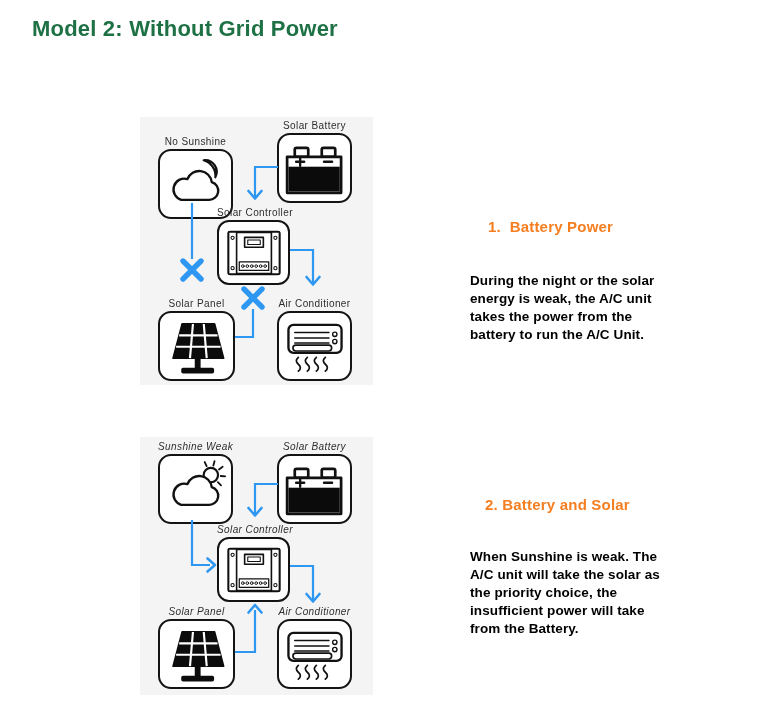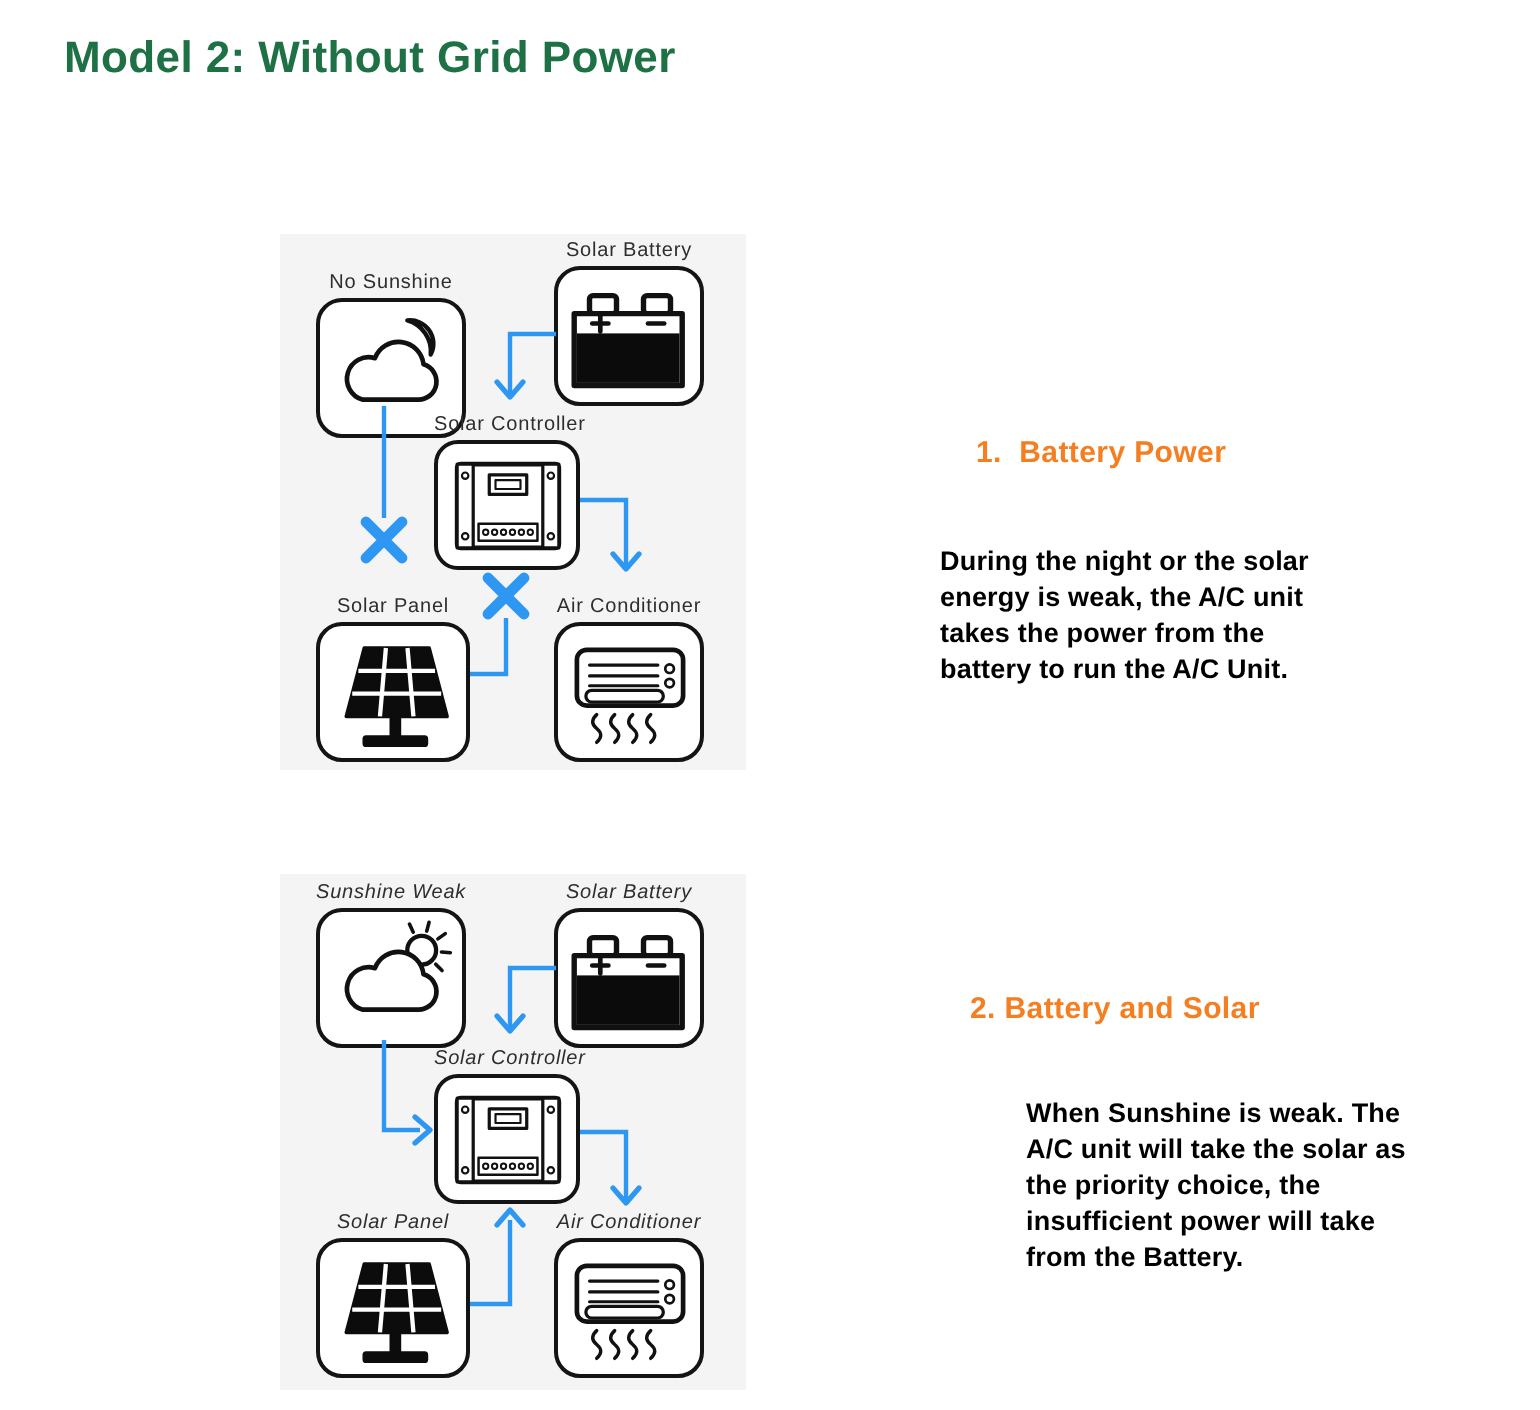--- a/index.html
+++ b/index.html
@@ -37,21 +37,21 @@
     position:absolute;font-size:15px;font-weight:bold;color:#f57e20;
     white-space:pre;letter-spacing:.2px;margin-top:32px;
   }
   #heading1{left:488px;top:186px;}
   #heading2{left:485px;top:464px;}
   .section-body{
     position:absolute;font-size:13.5px;font-weight:bold;color:#000;
     line-height:18px;letter-spacing:.1px;
   }
   #body1{left:470px;top:245px;width:198px;margin-top:27px;}
-  #body2{left:470px;top:548px;width:204px;margin-left:43px;}
+  #body2{left:470px;top:548px;width:204px;}
   svg .ink{stroke:#111;fill:none;stroke-linecap:round;stroke-linejoin:round;}
   svg .fillw{fill:#fff;}
 </style>
 </head>
 <body>
 
 <div class="page-title">Model 2: Without Grid Power</div>
 
 <div class="panel" id="panel1">
 

